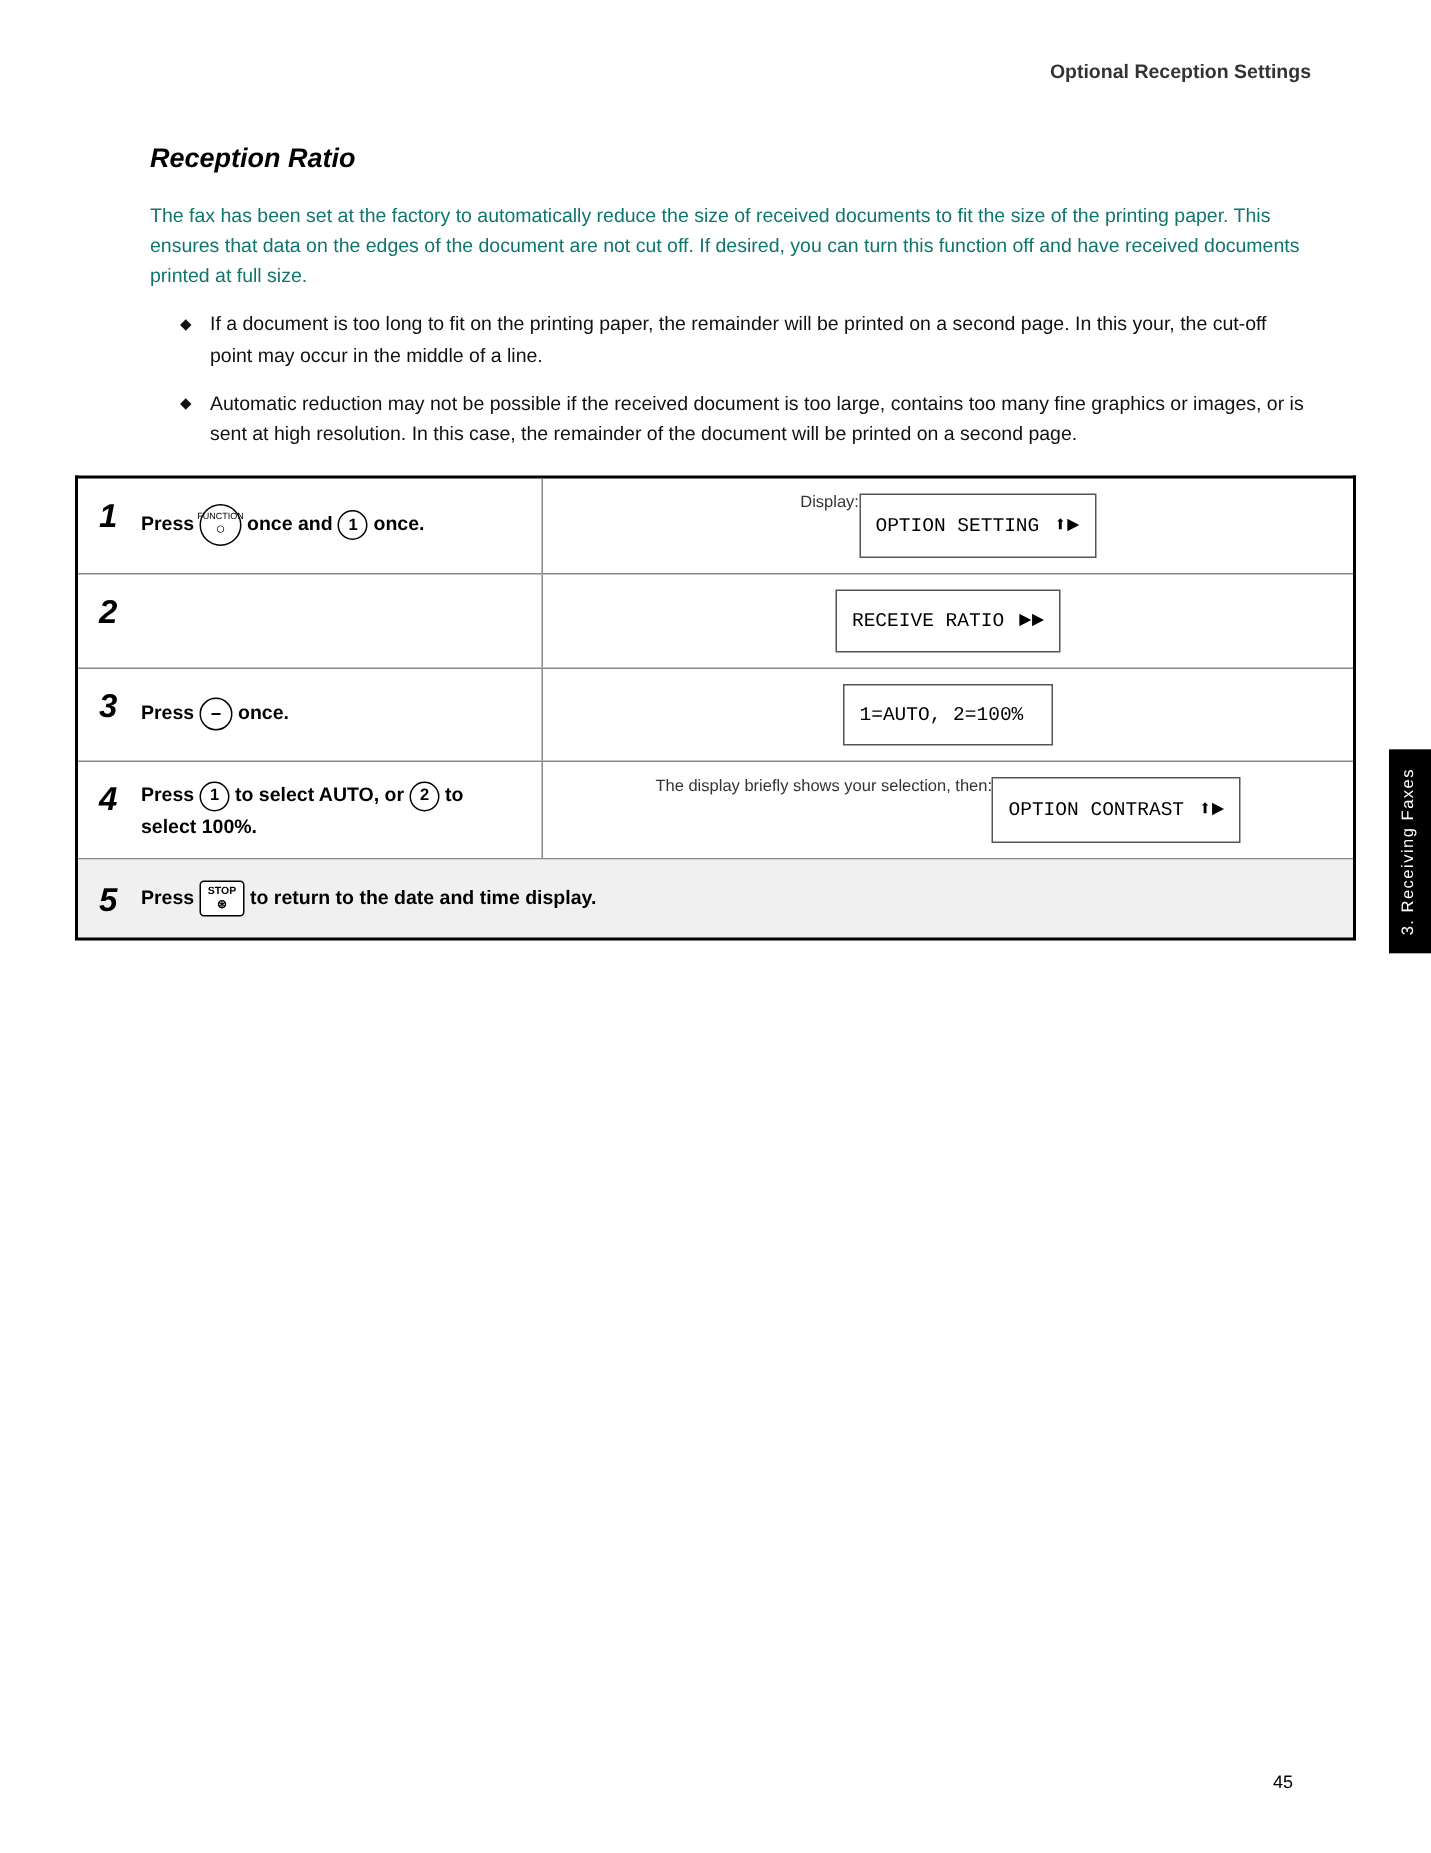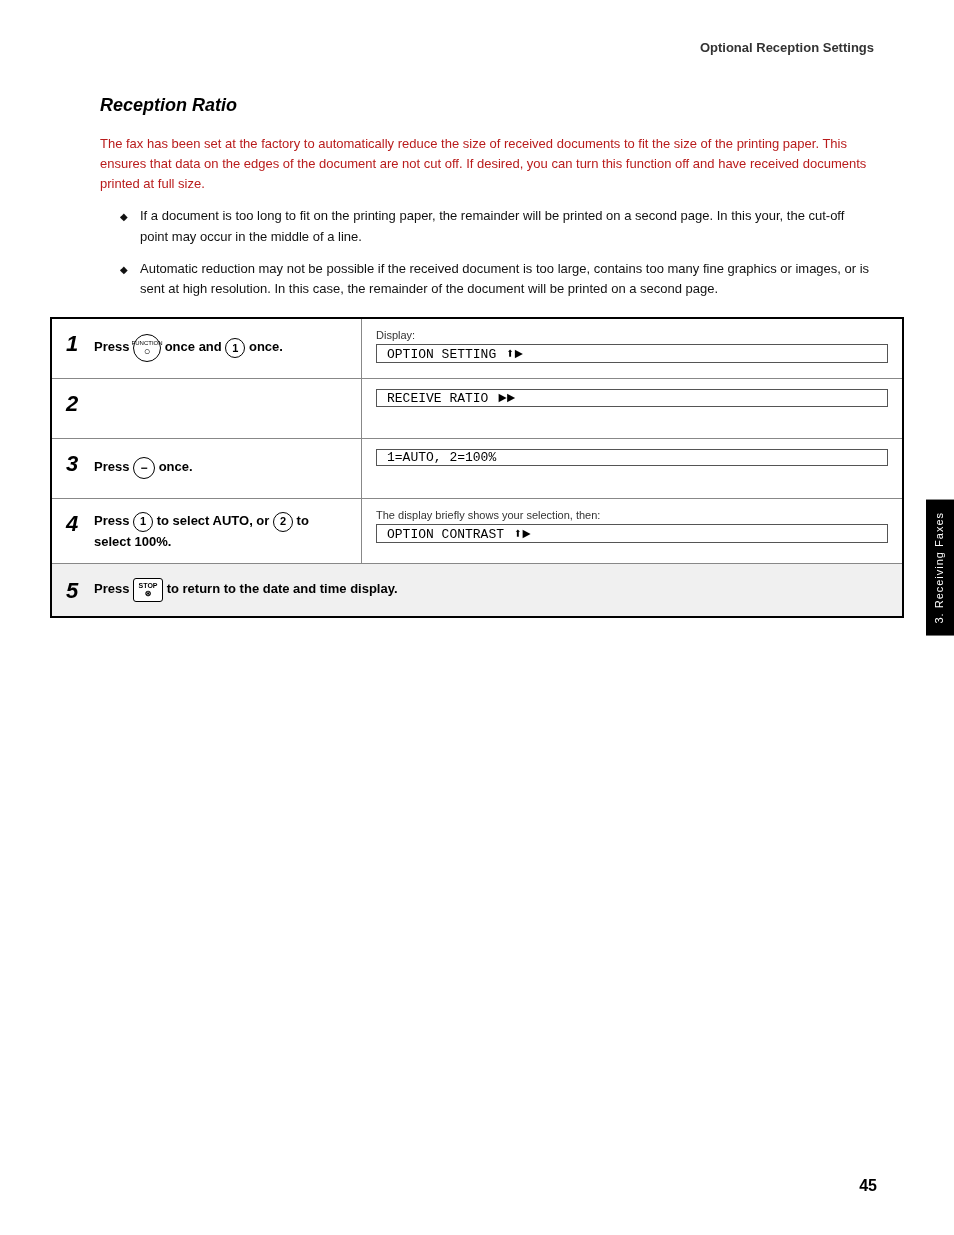--- a/index.html
+++ b/index.html
@@ -35,21 +35,21 @@
       font-style: italic;
       font-weight: bold;
       margin: 20px 0 18px 100px;
     }
 
     
     .body-text {
       margin: 16px 80px 10px 100px;
       font-size: 13px;
       line-height: 1.55;
-      color: #b91c1c;
+      color: #0f766e;
     }
 
     .bullet-item {
       margin: 12px 80px 0 120px;
       font-size: 13px;
       line-height: 1.55;
       color: #111;
       position: relative;
       padding-left: 20px;
     }
@@ -85,21 +85,22 @@
       border-right: 1.5px solid #888;
       display: flex;
       align-items: center;
       gap: 6px;
     }
 
     .step-right {
       flex: 1;
       padding: 10px 14px;
       display: flex;
-      flex-direction: column;
+      flex-direction: row;
+      justify-content: center;
     }
 
     .step-number {
       font-size: 22px;
       font-weight: bold;
       font-style: italic;
       min-width: 22px;
       line-height: 1;
       align-self: flex-start;
       padding-top: 2px;
@@ -191,21 +192,21 @@
 
     
     .display-label {
       font-size: 11px;
       color: #333;
       margin-bottom: 3px;
     }
 
     .display-box {
       border: 1.5px solid #555;
-      padding: 0 10px;
+      padding: 12px 10px;
       font-size: 13px;
       font-family: 'Courier New', Courier, monospace;
       background: #fff;
       display: inline-block;
       min-width: 140px;
     }
 
     .display-arrow {
       font-size: 14px;
       margin-left: 2px;
@@ -226,23 +227,23 @@
       padding: 12px 6px;
       letter-spacing: 1px;
       line-height: 1.4;
       border-radius: 0;
     }
 
     
     .page-number {
       position: absolute;
       bottom: 40px;
-      right: 77px;
-      font-size: 16px;
-      font-weight: bold;
+      right: 92px;
+      font-size: 12px;
+      font-weight: normal;
     }
 
     .step-5-full {
       display: flex;
       align-items: center;
       padding: 14px 14px;
       gap: 6px;
       background: #f0f0f0;
       border-bottom: 2px solid #000;
     }

